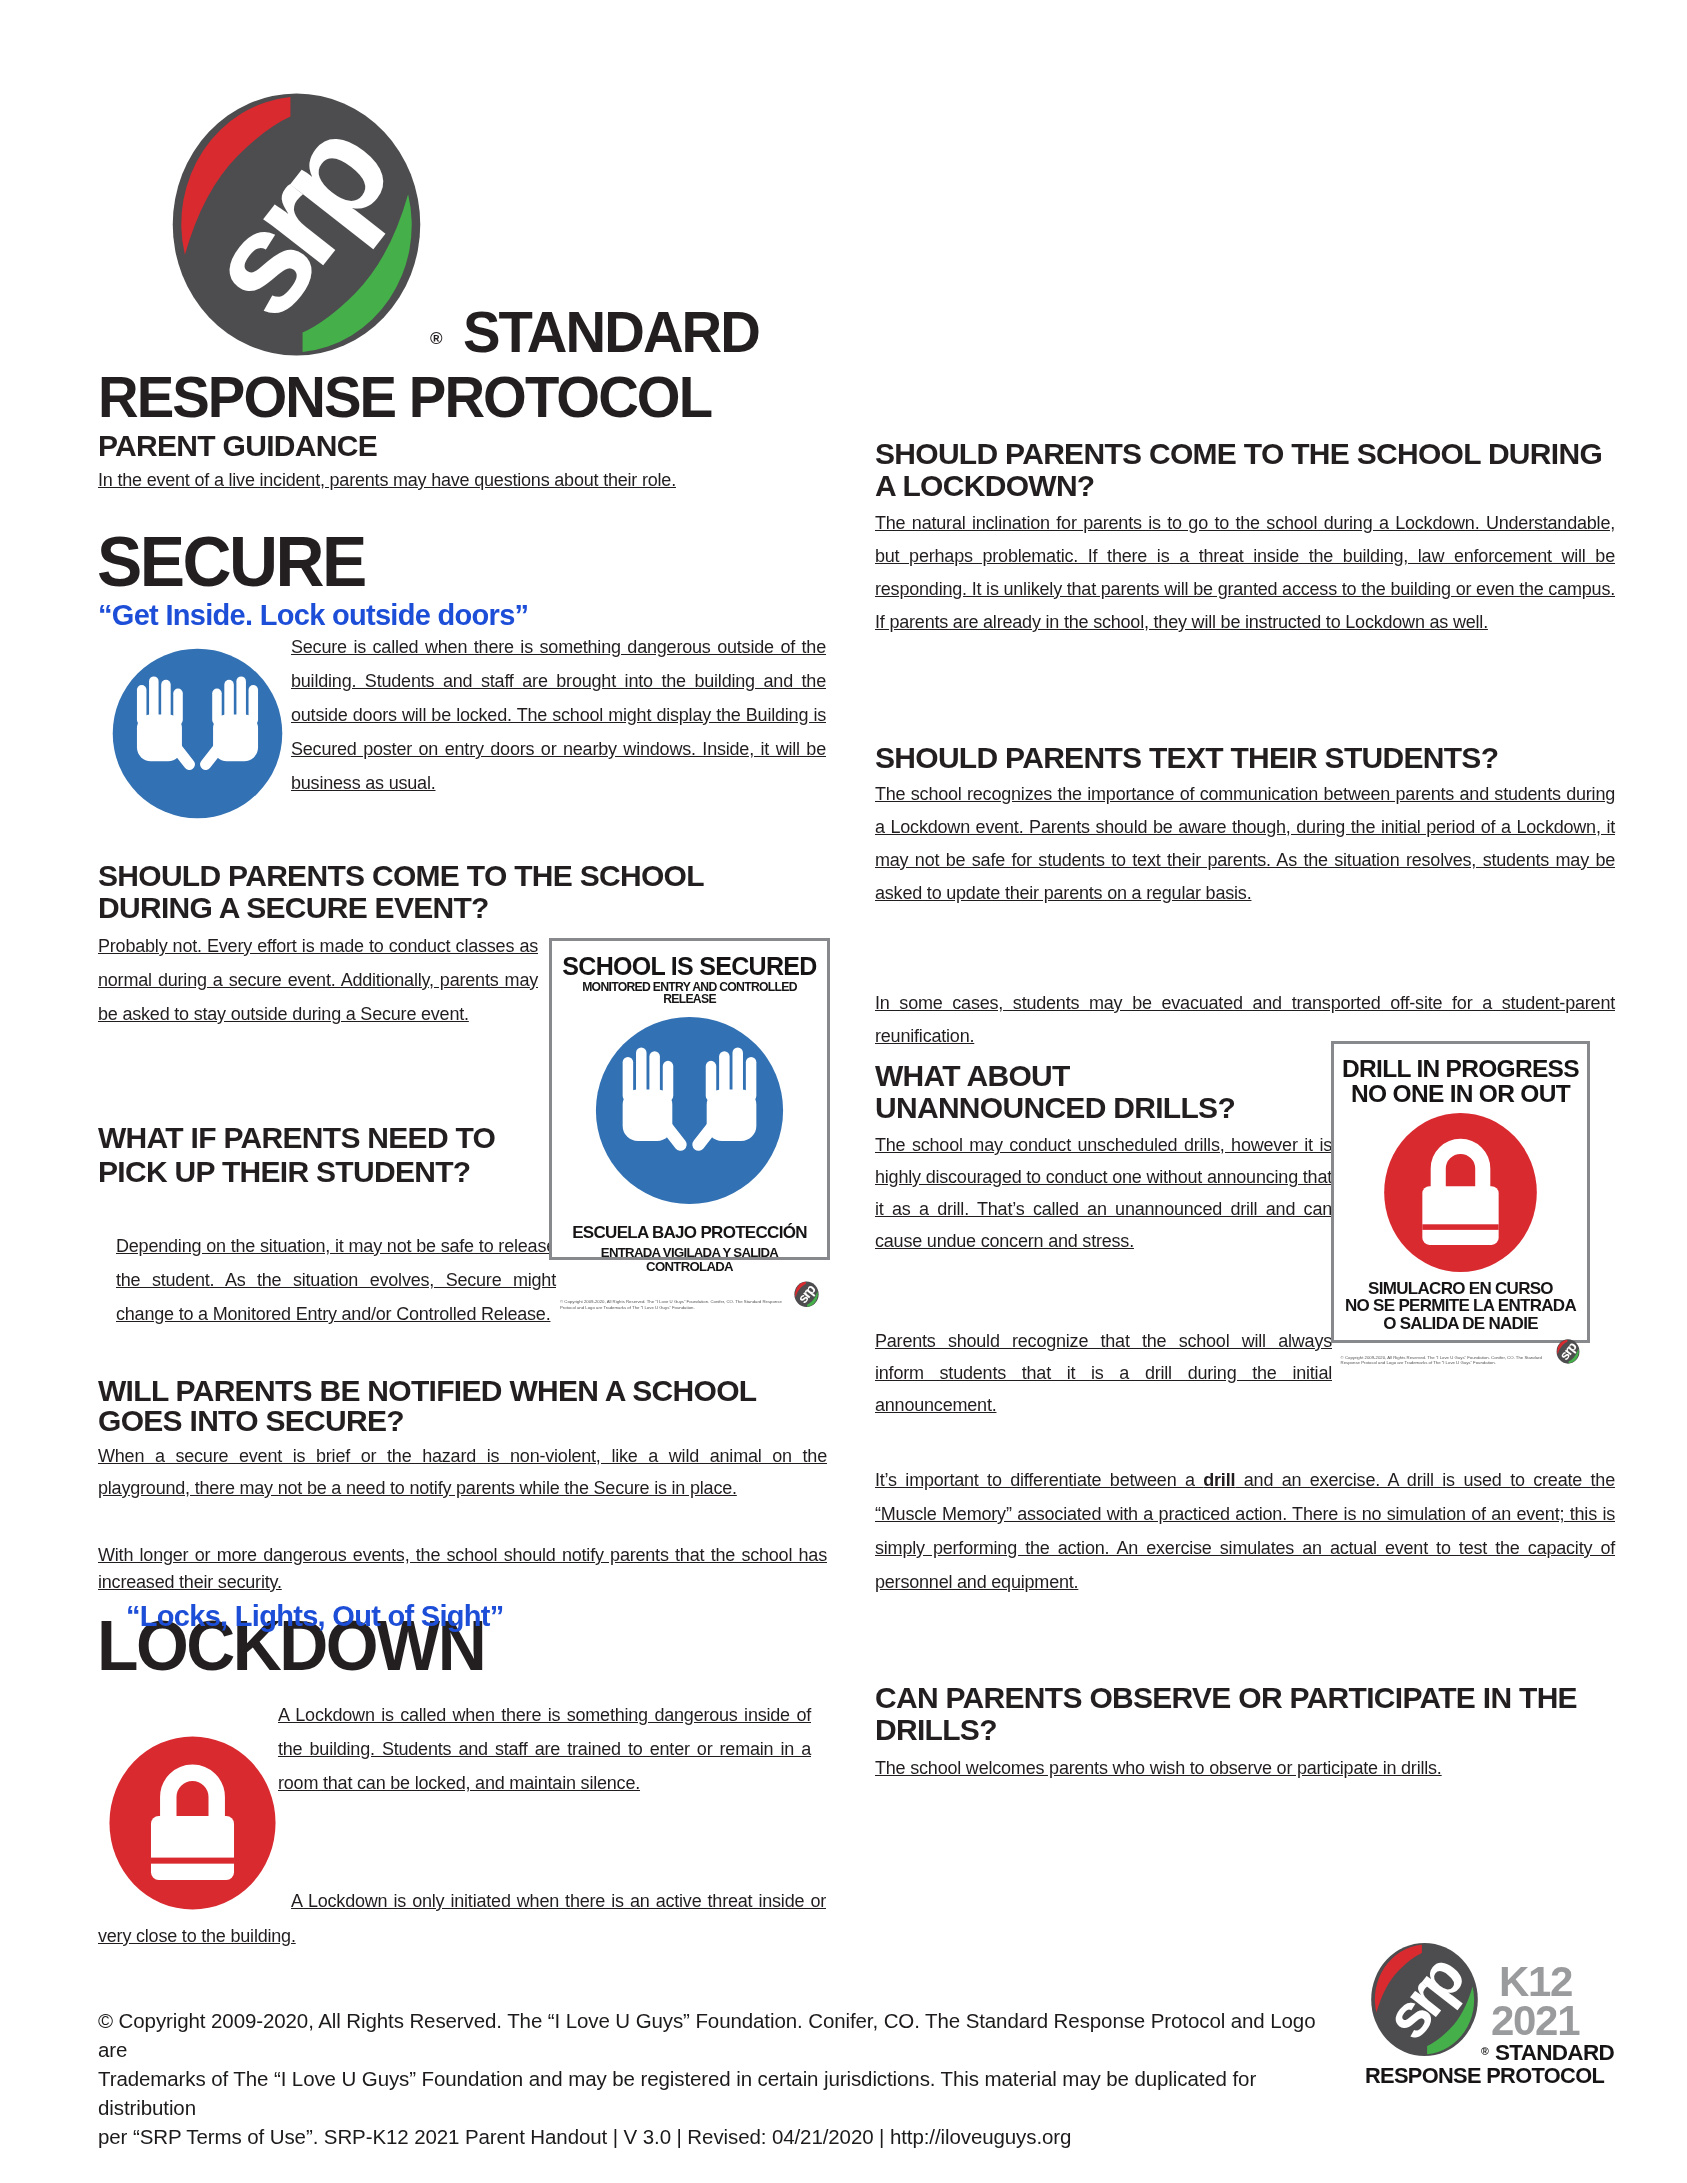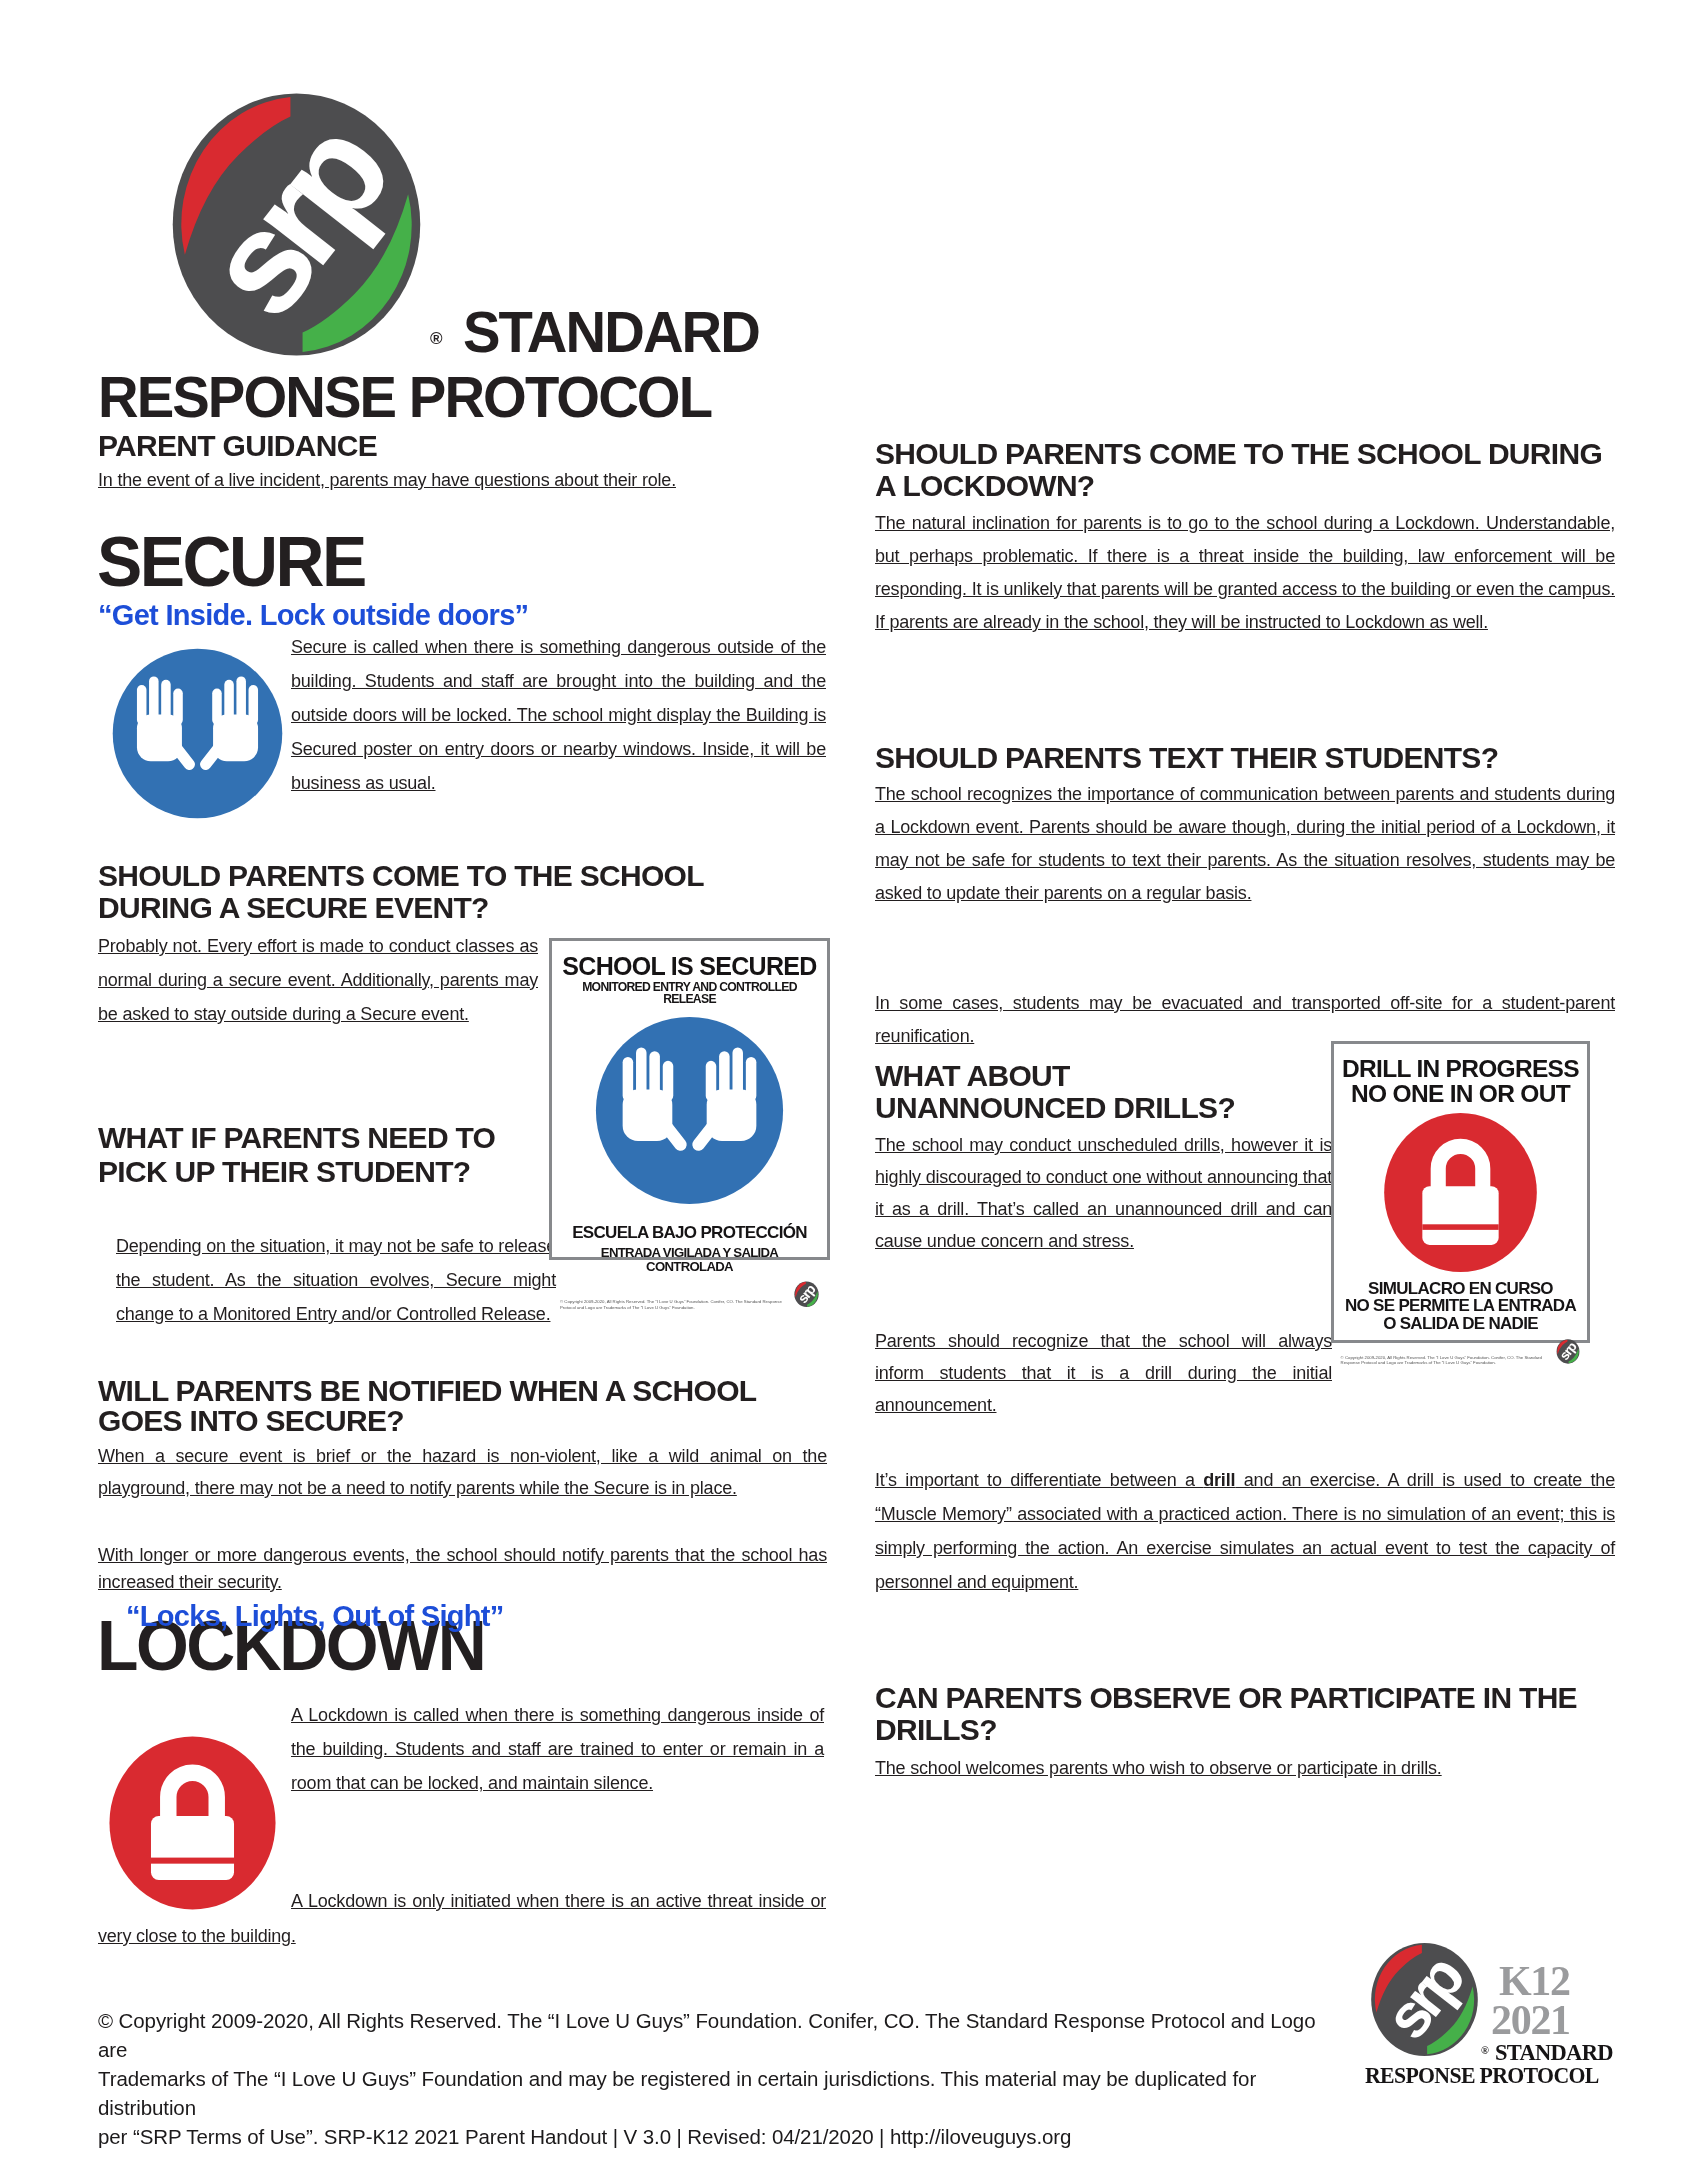--- a/index.html
+++ b/index.html
@@ -104,21 +104,21 @@
   <div class="abs body-txt" style="left:98px;top:1542px;width:729px;line-height:27px;">With longer or more dangerous events, the school should notify parents that the school has increased their security.</div>
 
   <div class="abs big-title" style="left:97px;top:1613px;">LOCKDOWN</div>
   <div class="abs quote" style="left:98px;top:1600px;margin-left:28px;">“Locks, Lights, Out of Sight”</div>
 
   <span class="abs" style="left:106px;top:1712px;color:#d92a30;">
     <svg width="173" height="222" viewBox="0 0 262 336">
         <use href="#sym-lock"></use>
       </svg>
   </span>
-  <div class="abs body-txt" style="left:291px;top:1698px;width:533px;">A Lockdown is called when there is something dangerous inside of the building. Students and staff are trained to enter or remain in a room that can be locked, and maintain silence.</div>
+  <div class="abs body-txt" style="left:278px;top:1698px;width:533px;">A Lockdown is called when there is something dangerous inside of the building. Students and staff are trained to enter or remain in a room that can be locked, and maintain silence.</div>
   <div class="abs" style="left:98px;top:1884px;width:728px;">
     <div class="indent-spacer"></div>
     <div class="body-txt" style="line-height:35px;">A Lockdown is only initiated when there is an active threat inside or very close to the building.</div>
   </div>
 
   <div class="poster" style="left:549px;top:938px;width:281px;height:322px;padding:13.2px 8px 6.6px 8px;">
     <div class="poster-title" style="font-size:25px;">SCHOOL IS SECURED</div>
     <div class="poster-title" style="font-size:12.2px;margin-top:1.3px;">MONITORED ENTRY AND CONTROLLED RELEASE</div>
     <span style="display:inline-block;margin-top:9.3px;color:#3271b3;">
       <svg width="191" height="191" viewBox="0 0 288 288">
@@ -173,21 +173,21 @@
       </span>
     </div>
   </div>
 
   <div class="abs footer-txt" style="left:98px;top:2006px;width:1244px;">
     <div>© Copyright 2009-2020, All Rights Reserved. The “I Love U Guys” Foundation. Conifer, CO. The Standard Response Protocol and Logo are</div>
     <div>Trademarks of The “I Love U Guys” Foundation and may be registered in certain jurisdictions. This material may be duplicated for distribution</div>
     <div>per “SRP Terms of Use”. SRP-K12 2021 Parent Handout | V 3.0 | Revised: 04/21/2020 | http://iloveuguys.org</div>
   </div>
 
-  <div class="abs" style="left:1360px;top:1931px;width:258px;height:159px;font-family:Liberation Serif, serif;">
+  <div class="abs" style="left:1360px;top:1931px;width:258px;height:159px;">
     <span class="abs" style="left:9.3px;top:10.6px;">
       <svg width="111" height="115" viewBox="0 0 168 174">
           <use href="#sym-srp"></use>
         </svg>
     </span>
     <div class="abs k12" style="left:139px;top:32px;">K12</div>
     <div class="abs k12" style="left:131px;top:71px;">2021</div>
     <span class="abs" style="left:121px;top:114px;font-size:10.6px;font-weight:bold;color:#161415;">®</span>
     <div class="abs brand-black" style="left:135px;top:109px;">STANDARD</div>
     <div class="abs brand-black" style="left:5.3px;top:132px;transform:scaleX(.97);transform-origin:0 0;">RESPONSE PROTOCOL</div>

